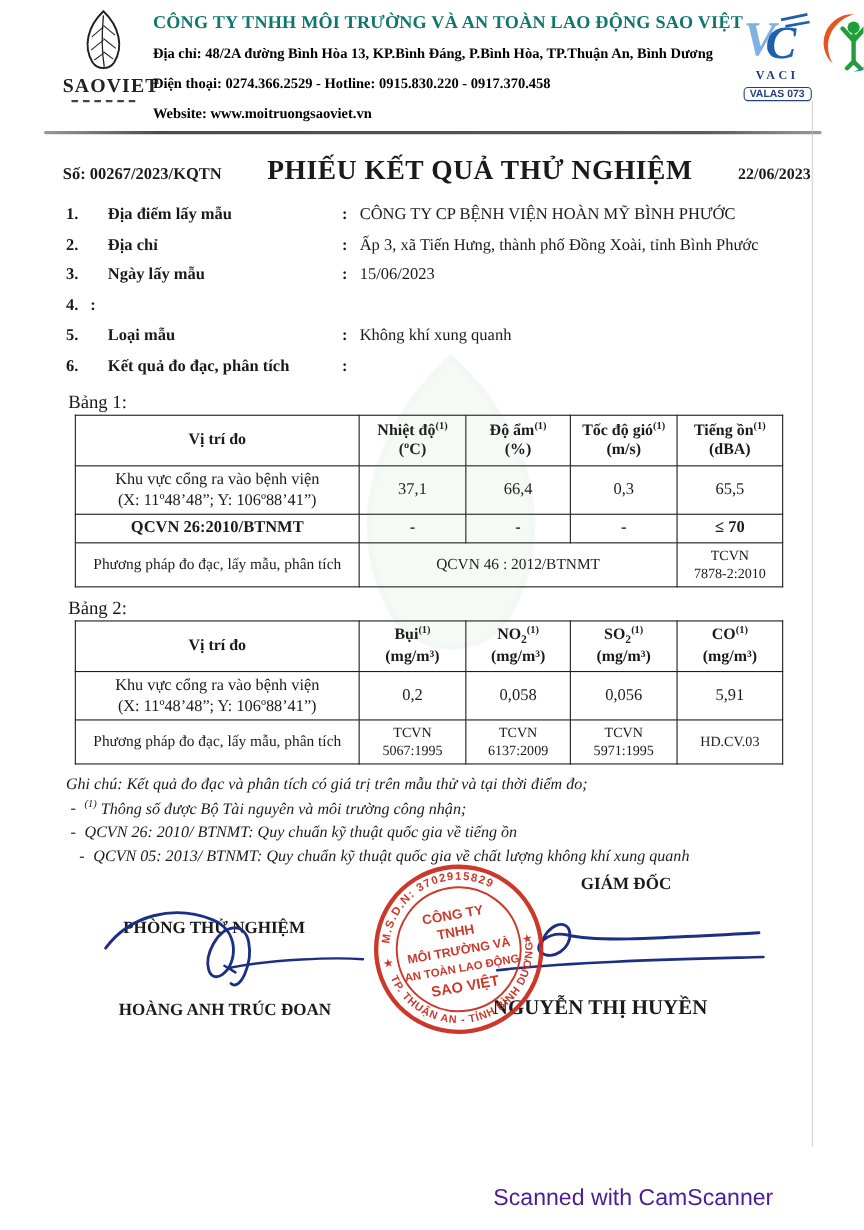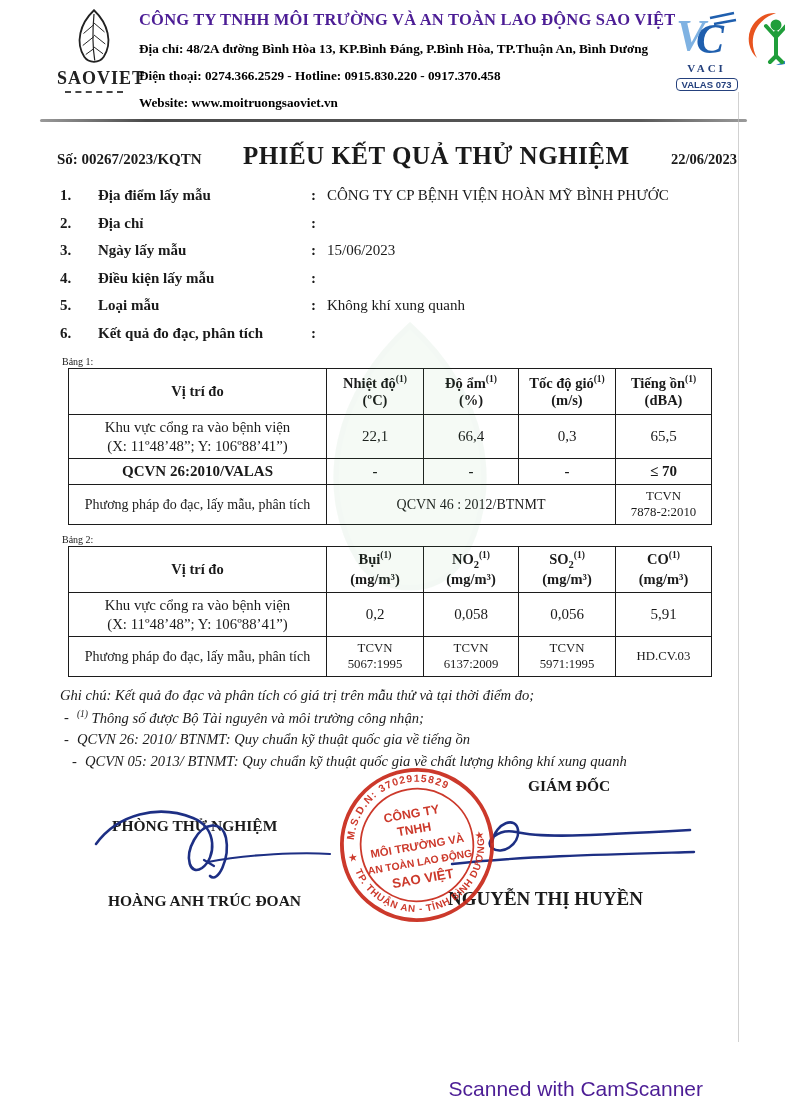--- a/index.html
+++ b/index.html
@@ -13,21 +13,21 @@
   }
   .doc { position:absolute; inset:0; }
 
   
   .letterhead { display:flex; align-items:flex-start; padding:8px 40px 0 57px; }
   .logo-box { width:74px; text-align:center; flex:none; }
   .logo-box svg { display:block; margin:0 auto; }
   .logo-word { font-weight:bold; font-size:18px; letter-spacing:1px; color:#222; }
   .logo-dash { border-top:2px dashed #444; width:58px; margin:2px auto 0; }
   .head-info { flex:1; padding-left:8px; padding-top:2px; }
-  .company-name { font-weight:bold; font-size:16.5px; color:#4c1d95; letter-spacing:.2px; white-space:nowrap; }
+  .company-name { font-weight:bold; font-size:16.5px; color:#0f766e; letter-spacing:.2px; white-space:nowrap; }
   .head-line { font-weight:bold; font-size:13.2px; color:#000000; margin-top:11px; white-space:nowrap; }
   .certs { display:flex; gap:10px; flex:none; padding-top:2px; }
   .cert { text-align:center; }
   .vaci-name { font-weight:bold; font-size:11px; letter-spacing:3px; color:#25417d; }
   .badge { display:inline-block; border:1.5px solid #25417d; border-radius:4px; padding:0 5px; font-size:9.5px; font-weight:bold; color:#25417d; margin-top:2px; font-family:"Liberation Sans",sans-serif; }
 
   .rule { height:3px; background:linear-gradient(90deg,#9a9a9a,#4a4a4a 15%,#5a5a5a 85%,#9a9a9a); margin:8px 38px 0 40px; border-radius:3px; }
 
   
   .title-row { display:flex; align-items:baseline; padding:20px 48px 0 57px;justify-content:center; }
@@ -37,21 +37,21 @@
 
   
   .info-list { padding:12px 48px 0 60px; }
   .info-row { display:flex; line-height:27.5px; font-size:15px; }
   .info-row .no { font-weight:bold; width:22px; flex:none; }
   .info-row .lbl { font-weight:bold; width:213px; flex:none;margin-left:16px; }
   .info-row .colon { width:16px; flex:none; font-weight:bold; }
   .info-row .val { flex:1; }
 
   
-  .tbl-caption { font-size:10px; margin:9px 0 1px 62px; }
+  .tbl-caption { font-size:17px; margin:9px 0 1px 62px; }
   table { border-collapse:collapse; margin-left:68px; width:643px; table-layout:fixed; }
   td { border:1.6px solid #1c1c1c; text-align:center; vertical-align:middle; padding:2px 3px; font-size:15px; }
   td.hdr { font-weight:bold; font-size:14.5px; line-height:1.2; }
   td.loc { font-size:14.8px; line-height:1.25; }
   td.qcvn-lbl { font-weight:bold; font-size:15px; }
   td.qcvn-val { font-weight:bold; }
   td.method-lbl { font-size:14px; }
   td.method-val { font-size:12.8px; line-height:1.25; }
   sup { font-size:9.5px; }
   sub { font-size:10.5px; }
@@ -139,30 +139,30 @@
     <div class="info-row">
       <span class="no">1.</span>
       <span class="lbl">Địa điểm lấy mẫu</span>
       <span class="colon">:</span>
       <span class="val">CÔNG TY CP BỆNH VIỆN HOÀN MỸ BÌNH PHƯỚC</span>
     </div>
     <div class="info-row">
       <span class="no">2.</span>
       <span class="lbl">Địa chỉ</span>
       <span class="colon">:</span>
+      <span class="val">Ấp 3, xã Tiến Hưng, thành phố Đồng Xoài, tỉnh Bình Phước</span>
     </div>
     <div class="info-row">
       <span class="no">3.</span>
       <span class="lbl">Ngày lấy mẫu</span>
       <span class="colon">:</span>
       <span class="val">15/06/2023</span>
     </div>
     <div class="info-row">
       <span class="no">4.</span>
-      <span class="lbl">Điều kiện lấy mẫu</span>
       <span class="colon">:</span>
     </div>
     <div class="info-row">
       <span class="no">5.</span>
       <span class="lbl">Loại mẫu</span>
       <span class="colon">:</span>
       <span class="val">Không khí xung quanh</span>
     </div>
     <div class="info-row">
       <span class="no">6.</span>
@@ -184,27 +184,27 @@
     <tbody>
         <tr class="h-row">
       <td class="hdr">Vị trí đo</td>
       <td class="hdr"><span>Nhiệt độ</span><sup>(1)</sup><br><span>(ºC)</span></td>
       <td class="hdr"><span>Độ ẩm</span><sup>(1)</sup><br><span>(%)</span></td>
       <td class="hdr"><span>Tốc độ gió</span><sup>(1)</sup><br><span>(m/s)</span></td>
       <td class="hdr"><span>Tiếng ồn</span><sup>(1)</sup><br><span>(dBA)</span></td>
     </tr>
     <tr class="s-row">
       <td class="loc"><span>Khu vực cổng ra vào bệnh viện</span><br><span>(X: 11º48’48”; Y: 106º88’41”)</span></td>
-      <td>22,1</td>
+      <td>37,1</td>
       <td>66,4</td>
       <td>0,3</td>
       <td>65,5</td>
     </tr>
     <tr class="q-row">
-      <td class="qcvn-lbl">QCVN 26:2010/VALAS</td>
+      <td class="qcvn-lbl">QCVN 26:2010/BTNMT</td>
       <td class="qcvn-val">-</td>
       <td class="qcvn-val">-</td>
       <td class="qcvn-val">-</td>
       <td class="qcvn-val">≤ 70</td>
     </tr>
     <tr class="m-row">
       <td class="method-lbl">Phương pháp đo đạc, lấy mẫu, phân tích</td>
       <td colspan="3" class="method-lbl">QCVN 46 : 2012/BTNMT</td>
       <td class="method-val"><span>TCVN</span><br><span>7878-2:2010</span></td>
     </tr>

